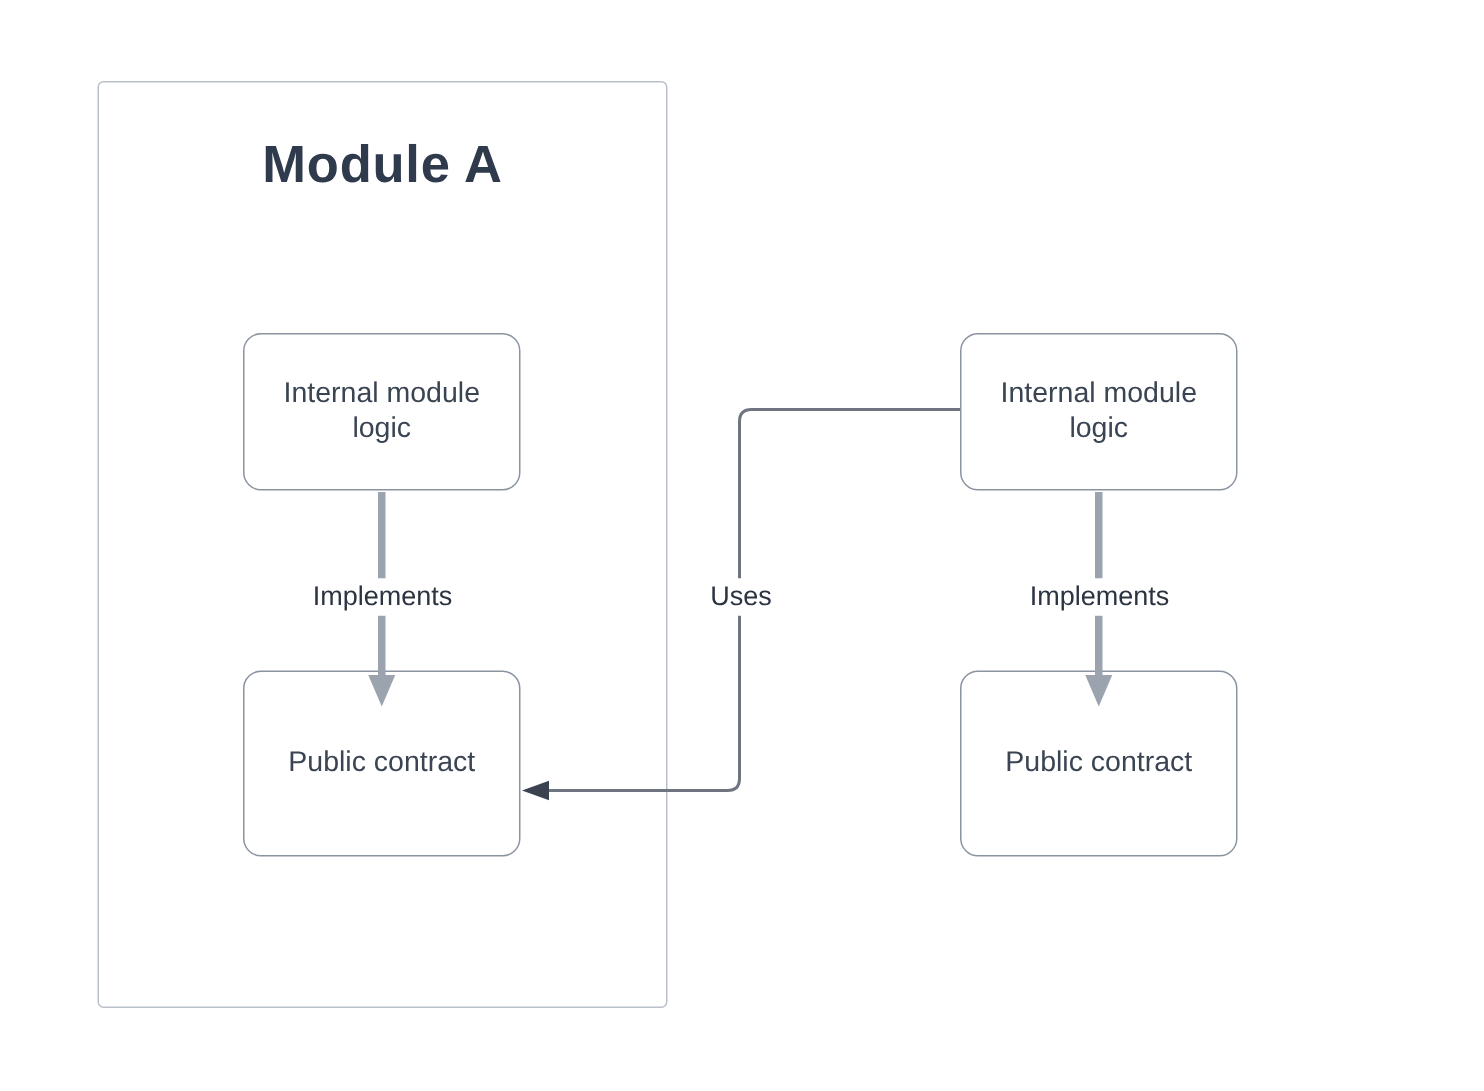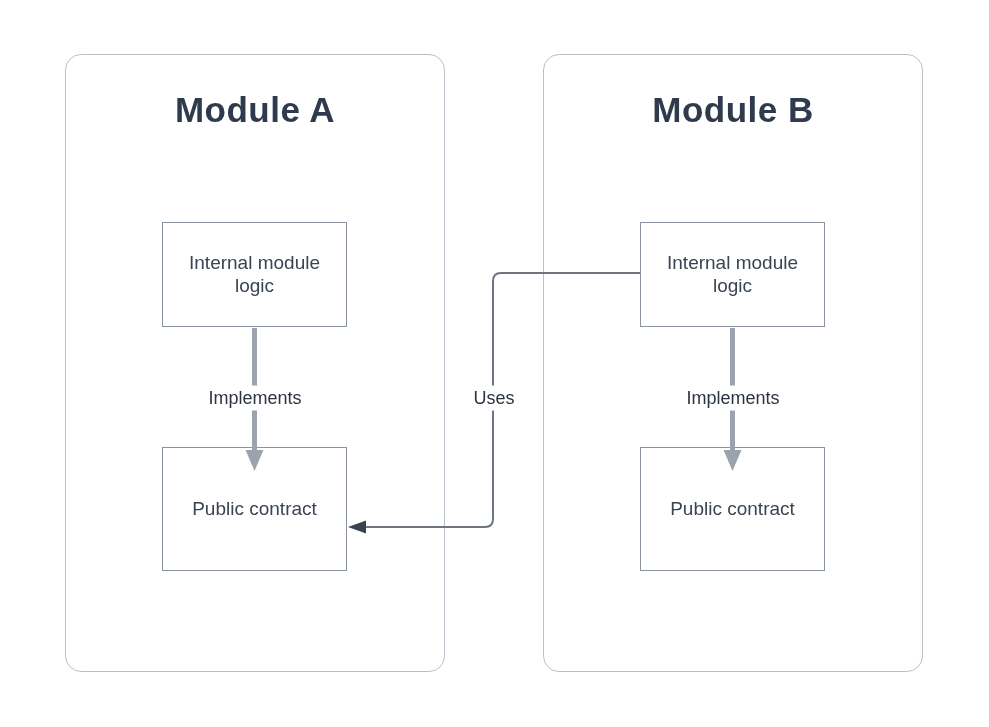--- a/index.html
+++ b/index.html
@@ -15,21 +15,21 @@
     background: #ffffff;
     overflow: hidden;
   }
   .panel {
     position: absolute;
     top: 54px;
     width: 380px;
     height: 618px;
     background: #ffffff;
     border: 1px solid #bac0ca;
-    border-radius: 16px;
+    border-radius: 4px;
     box-sizing: border-box;
   }
   .panel-a { left: 65px; }
   .panel-b { left: 543px; }
   .panel-title {
     position: absolute;
     top: 36px;
     left: 0;
     width: 100%;
     text-align: center;
@@ -37,21 +37,21 @@
     font-weight: bold;
     line-height: 38px;
     color: #2f3b4c;
     letter-spacing: 0.5px;
   }
   .node {
     position: absolute;
     width: 185px;
     background: #ffffff;
     border: 1.5px solid #8a93a0;
-    border-radius: 0;
+    border-radius: 12px;
     box-sizing: border-box;
     display: flex;
     align-items: center;
     justify-content: center;
     text-align: center;
     font-size: 19px;
     line-height: 1.2;
     color: #3a4452;
     z-index: 2;
   }
@@ -84,23 +84,20 @@
 </style>
 </head>
 <body>
 
 <div class="canvas">
 
   <div class="panel panel-a">
     <div class="panel-title">Module A</div>
   </div>
 
-  <div class="panel panel-b">
-    <div class="panel-title">Module B</div>
-  </div>
 
   <div class="node node-internal col-a">
     <span>Internal module logic</span>
   </div>
   <div class="node node-public col-a">
     <span>Public contract</span>
   </div>
 
   <div class="node node-internal col-b">
     <span>Internal module logic</span>

